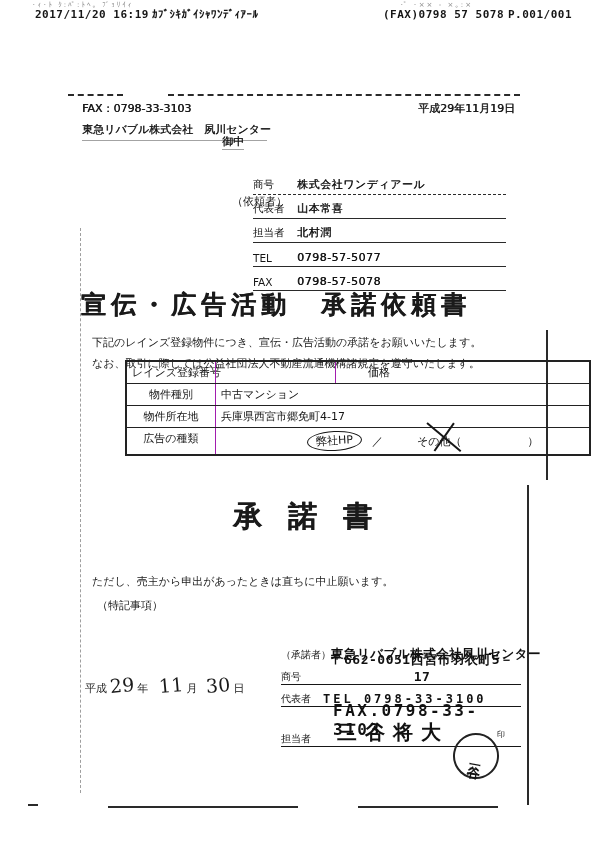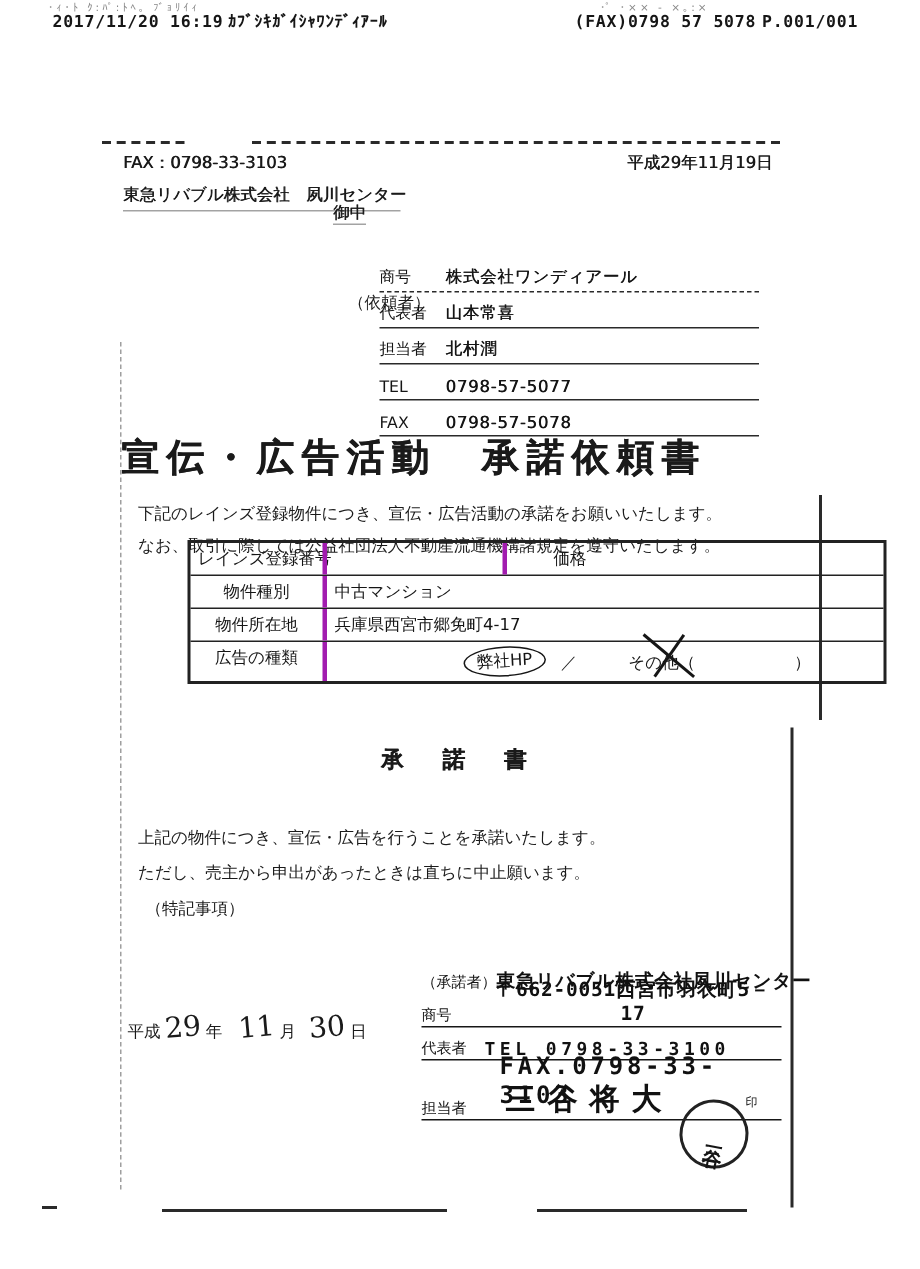--- a/index.html
+++ b/index.html
@@ -30,33 +30,33 @@
   .req-value{font-size:11px;letter-spacing:0.5px;}
   
   .main-title{font-size:25px;font-weight:600;letter-spacing:5px;text-align:left;white-space:nowrap;}
   
   .ptable{border:2px solid #222;box-sizing:border-box;font-size:11px;}
   .prow{display:grid;border-top:1px solid #222;}
   .prow:first-child{border-top:none;}
   .prow.cols4{grid-template-columns:88px 120px 87px 1fr;}
   .prow.cols2{grid-template-columns:88px 1fr;}
   .pcell{padding:3px 5px;line-height:15px;white-space:nowrap;box-sizing:border-box;}
-  .pcell + .pcell{border-left:3px solid #a21caf;}
+  .pcell + .pcell{border-left:1px solid #a21caf;}
   .pc-center{text-align:center;}
   .adcell{position:relative;display:flex;align-items:center;}
   .ellipse-mark{display:inline-block;border:1.5px solid #161616;border-radius:50%;
     padding:1px 8px 2px;transform:rotate(-3deg);margin-left:86px;}
   .ad-sep{margin:0 4px 0 10px;}
   .ad-other{margin-left:30px;position:relative;}
   .xmark{position:absolute;left:208px;top:-6px;width:40px;height:30px;pointer-events:none;}
   .xmark::before,.xmark::after{content:"";position:absolute;left:50%;top:50%;background:#161616;height:1.6px;}
   .xmark::before{width:44px;transform:translate(-50%,-50%) rotate(40deg);}
   .xmark::after{width:34px;transform:translate(-50%,-50%) rotate(-55deg);}
   
-  .consent-title{font-size:15px;font-weight:600;letter-spacing:26px;text-align:center;white-space:nowrap;}
+  .consent-title{font-size:29px;font-weight:600;letter-spacing:26px;text-align:center;white-space:nowrap;}
   
   .hand{font-family:"DejaVu Serif","Liberation Serif",serif;font-size:19px;display:inline-block;
     transform:rotate(-5deg);margin:0 3px;}
   .stamp{font-family:"DejaVu Sans Mono","Liberation Mono",monospace;font-weight:bold;color:#111;}
   .f-block{width:240px;}
   .f-company{white-space:nowrap;}
   .f-row{position:relative;border-bottom:1.5px solid #161616;display:flex;align-items:flex-end;
     box-sizing:border-box;}
   .f-label{font-size:10px;width:42px;flex:none;}
   .seal{position:absolute;width:42px;height:42px;border:2.5px solid #222;border-radius:50%;
@@ -139,21 +139,20 @@
       <div class="pcell adcell">
         <span class="ellipse-mark"><span>弊社HP</span></span>
         <span class="ad-sep">／</span>
         <span class="ad-other">その他（　　　　　　）</span>
         <span class="xmark"></span>
       </div>
     </div>
   </div>
 
   <div class="abs consent-title ink smear" style="left:81px;top:497px;width:443px;padding-left:26px;box-sizing:border-box;">承諾書</div>
-  <div class="abs doc ink" style="left:92px;top:551px;">上記の物件につき、宣伝・広告を行うことを承諾いたします。</div>
   <div class="abs doc ink" style="left:92px;top:574px;">ただし、売主から申出があったときは直ちに中止願います。</div>
   <div class="abs doc ink" style="left:97px;top:598px;">（特記事項）</div>
 
   <div class="abs doc ink" style="left:85px;top:678px;">
     <span>平成</span><span class="hand">29</span><span style="margin-right:8px;">年</span><span class="hand">11</span><span style="margin-right:6px;">月</span><span class="hand">30</span><span>日</span>
   </div>
 
   <div class="abs f-block" style="left:281px;top:643px;">
     <div class="f-company">
       <span style="font-size:10px;">（承諾者）</span><span class="stamp" style="font-size:12.5px;letter-spacing:0.5px;">東急リバブル株式会社夙川センター</span>

